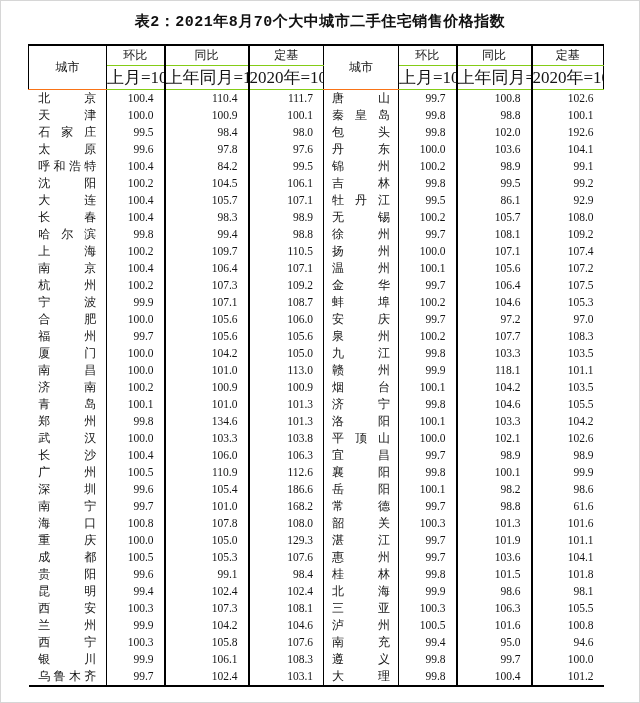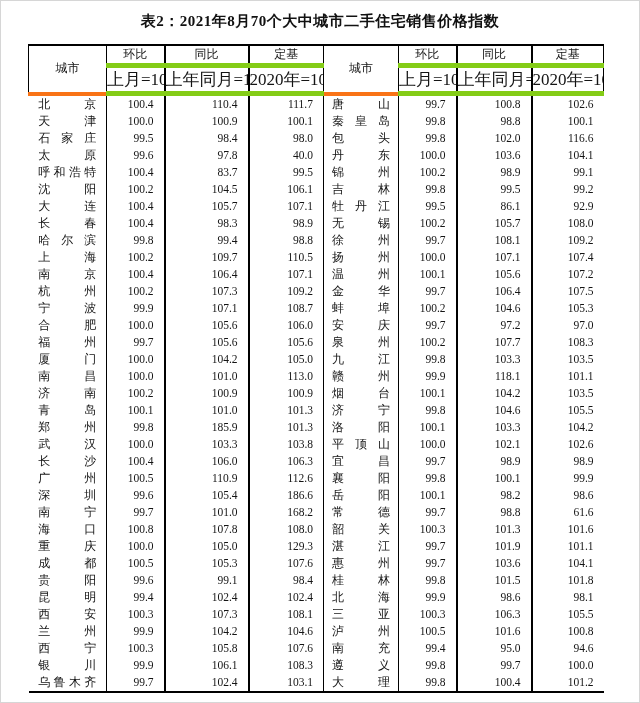--- a/index.html
+++ b/index.html
@@ -16,20 +16,21 @@
     border: 1px solid #d6d6d6;
     overflow: hidden;
   }
   .title {
     margin-top: 11px;
     text-align: center;
     font-size: 15px;
     font-weight: 700;
     letter-spacing: 0.5px;
     color: #111;
+    font-family: Liberation Mono, monospace;
   }
   table.idx {
     border-collapse: collapse;
     table-layout: fixed;
     width: 575px;
     margin: 13px 0 0 27px;
     border-top: 2px solid #000;
     border-bottom: 2px solid #000;
   }
   th, td {
@@ -37,22 +38,22 @@
     overflow: hidden;
     white-space: nowrap;
   }
   thead th {
     font-size: 12px;
     text-align: center;
     vertical-align: middle;
     height: 20px;
   }
   thead tr.sub th { height: 19px; font-size: 17px; }
-  thead th { border-bottom: 5px solid #84cc16; }
-  th.city-h { border-bottom: 4px solid #f97316; }
+  thead th { border-bottom: 1px solid #84cc16; }
+  th.city-h { border-bottom: 1px solid #f97316; }
   th.edge-l { border-left: 1px solid #000; }
   th.edge-r { border-right: 1px solid #000; }
   
   .sep-thin  { border-right: 1px solid #000; }
   .sep-thick { border-right: 2px solid #000; }
   tbody td {
     height: 16.5px;
     font-size: 11.5px;
     vertical-align: middle;
   }
@@ -127,38 +128,38 @@
   </tr>
 
   <tr>
     <td class="city sep-thin"><span class="cityname">石家庄</span></td>
     <td class="num sep-thick">99.5</td>
     <td class="num sep-thick">98.4</td>
     <td class="num sep-thin">98.0</td>
     <td class="city sep-thin"><span class="cityname">包头</span></td>
     <td class="num sep-thick">99.8</td>
     <td class="num sep-thick">102.0</td>
-    <td class="num">116.6</td>
+    <td class="num">192.6</td>
   </tr>
 
   <tr>
     <td class="city sep-thin"><span class="cityname">太原</span></td>
     <td class="num sep-thick">99.6</td>
     <td class="num sep-thick">97.8</td>
-    <td class="num sep-thin">40.0</td>
+    <td class="num sep-thin">97.6</td>
     <td class="city sep-thin"><span class="cityname">丹东</span></td>
     <td class="num sep-thick">100.0</td>
     <td class="num sep-thick">103.6</td>
     <td class="num">104.1</td>
   </tr>
 
   <tr>
     <td class="city sep-thin"><span class="cityname">呼和浩特</span></td>
     <td class="num sep-thick">100.4</td>
-    <td class="num sep-thick">83.7</td>
+    <td class="num sep-thick">84.2</td>
     <td class="num sep-thin">99.5</td>
     <td class="city sep-thin"><span class="cityname">锦州</span></td>
     <td class="num sep-thick">100.2</td>
     <td class="num sep-thick">98.9</td>
     <td class="num">99.1</td>
   </tr>
 
   <tr>
     <td class="city sep-thin"><span class="cityname">沈阳</span></td>
     <td class="num sep-thick">100.2</td>
@@ -309,21 +310,21 @@
     <td class="num sep-thin">101.3</td>
     <td class="city sep-thin"><span class="cityname">济宁</span></td>
     <td class="num sep-thick">99.8</td>
     <td class="num sep-thick">104.6</td>
     <td class="num">105.5</td>
   </tr>
 
   <tr>
     <td class="city sep-thin"><span class="cityname">郑州</span></td>
     <td class="num sep-thick">99.8</td>
-    <td class="num sep-thick">185.9</td>
+    <td class="num sep-thick">134.6</td>
     <td class="num sep-thin">101.3</td>
     <td class="city sep-thin"><span class="cityname">洛阳</span></td>
     <td class="num sep-thick">100.1</td>
     <td class="num sep-thick">103.3</td>
     <td class="num">104.2</td>
   </tr>
 
   <tr>
     <td class="city sep-thin"><span class="cityname">武汉</span></td>
     <td class="num sep-thick">100.0</td>

